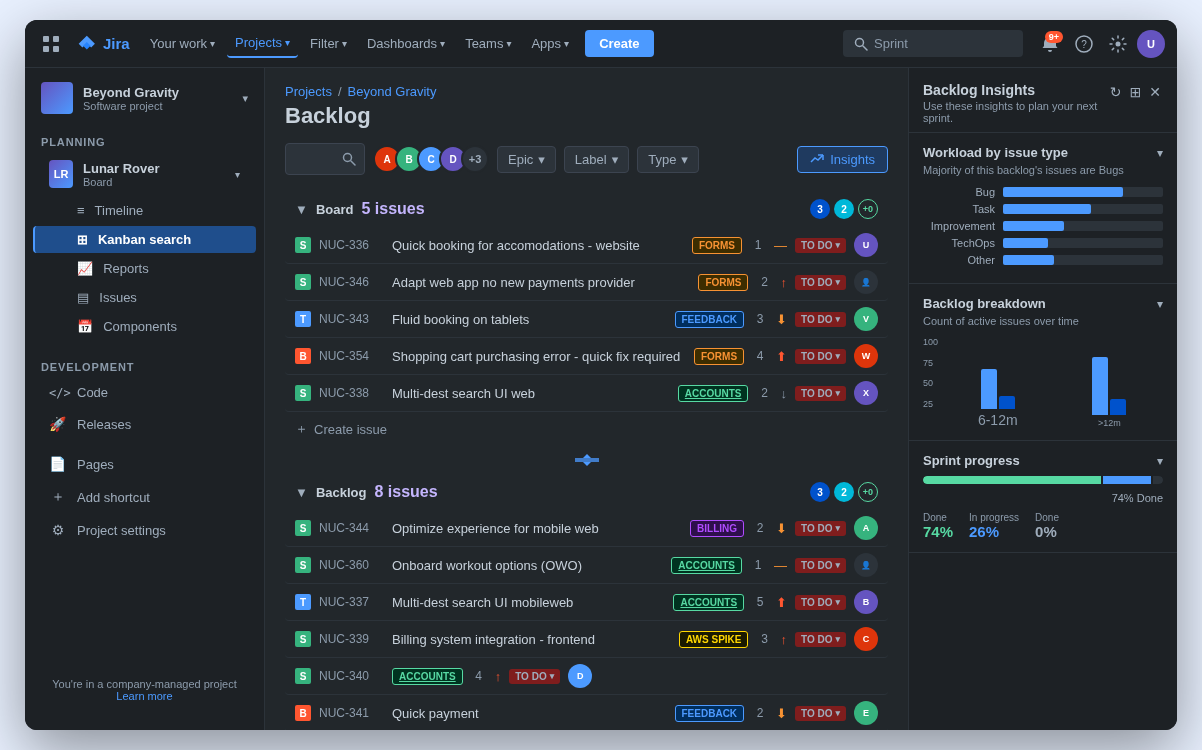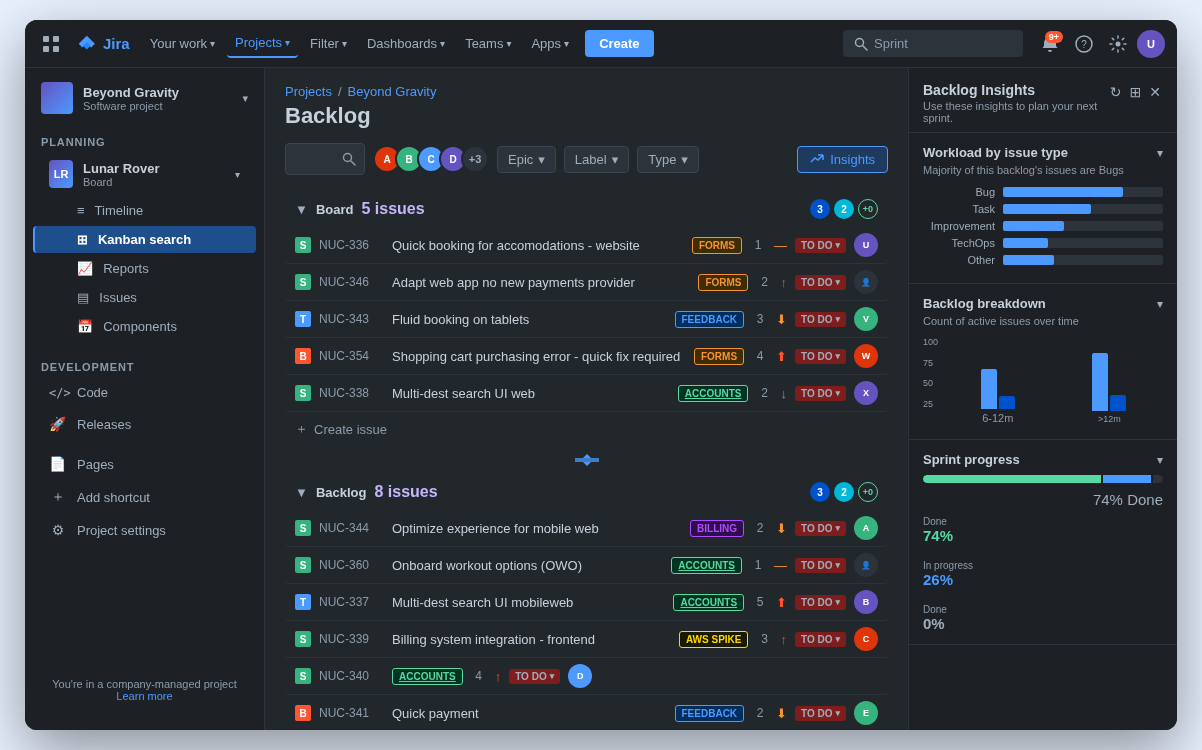--- a/index.html
+++ b/index.html
@@ -313,21 +313,21 @@
       margin-bottom: 4px; cursor: pointer;
     }
     .insights-section-title { color: #c7d1db; font-size: 13px; font-weight: 600; }
     .insights-section-sub { color: #8c9bab; font-size: 11px; margin-bottom: 10px; }
     .workload-row {
       display: flex; align-items: center; gap: 8px; margin-bottom: 5px;
     }
     .workload-label { color: #9fadbc; font-size: 11px; width: 72px; text-align: right; flex-shrink: 0; }
     .workload-bar-bg { flex: 1; background: #2c333a; border-radius: 2px; height: 10px; }
     .workload-bar { background: #4c9aff; border-radius: 2px; height: 10px; }
-    .sprint-stats { display: flex; gap: 16px; flex-direction: column; }
+    .sprint-stats { display: flex; gap: 16px; }
     .sprint-stat { }
     .sprint-stat-label { color: #8c9bab; font-size: 10px; }
     .sprint-stat-pct { font-size: 15px; font-weight: 700; }
     .sprint-stat-pct.green { color: #57d9a3; }
     .sprint-stat-pct.blue { color: #4c9aff; }
     .sprint-stat-pct.gray { color: #9fadbc; }
     
     ::-webkit-scrollbar { width: 6px; height: 6px; }
     ::-webkit-scrollbar-track { background: transparent; }
     ::-webkit-scrollbar-thumb { background: #3c4450; border-radius: 3px; }
@@ -809,21 +809,21 @@
           </div>
 
           <div style="flex:1;display:flex;gap:4px;align-items:flex-end">
 
 
             <div style="flex:1;display:flex;flex-direction:column;align-items:center">
               <div style="display:flex;align-items:flex-end;gap:2px;height:72px">
                 <div style="width:16px;height:55%;background:#4c9aff;border-radius:2px 2px 0 0"></div>
                 <div style="width:16px;height:18%;background:#0052cc;border-radius:2px 2px 0 0"></div>
               </div>
-              <span style="color:#8c9bab;font-size:11px;margin-top:3px">6-12m</span>
+              <span style="color:#8c9bab;font-size:14px;margin-top:3px">6-12m</span>
             </div>
 
             <div style="flex:1;display:flex;flex-direction:column;align-items:center">
               <div style="display:flex;align-items:flex-end;gap:2px;height:72px">
                 <div style="width:16px;height:80%;background:#4c9aff;border-radius:2px 2px 0 0"></div>
                 <div style="width:16px;height:22%;background:#0052cc;border-radius:2px 2px 0 0"></div>
               </div>
               <span style="color:#8c9bab;font-size:9px;margin-top:3px">&gt;12m</span>
             </div>
           </div>
@@ -834,21 +834,21 @@
         <div class="insights-section-header">
           <span class="insights-section-title">Sprint progress</span>
           <span style="color:#9fadbc;font-size:12px">▾</span>
         </div>
         <div style="display:flex;height:8px;border-radius:4px;overflow:hidden;margin:8px 0;gap:2px">
           <div style="width:74%;background:#57d9a3;border-radius:4px 0 0 4px"></div>
           <div style="width:20%;background:#4c9aff"></div>
           <div style="flex:1;background:#2c333a;border-radius:0 4px 4px 0"></div>
         </div>
         <div style="display:flex;justify-content:flex-end;margin-bottom:8px">
-          <span style="color:#9fadbc;font-size:15px">74% Done</span>
+          <span style="color:#9fadbc;font-size:11px">74% Done</span>
         </div>
         <div class="sprint-stats">
           <div class="sprint-stat">
             <div class="sprint-stat-label">Done</div>
             <div class="sprint-stat-pct green">74%</div>
           </div>
           <div class="sprint-stat">
             <div class="sprint-stat-label">In progress</div>
             <div class="sprint-stat-pct blue">26%</div>
           </div>

